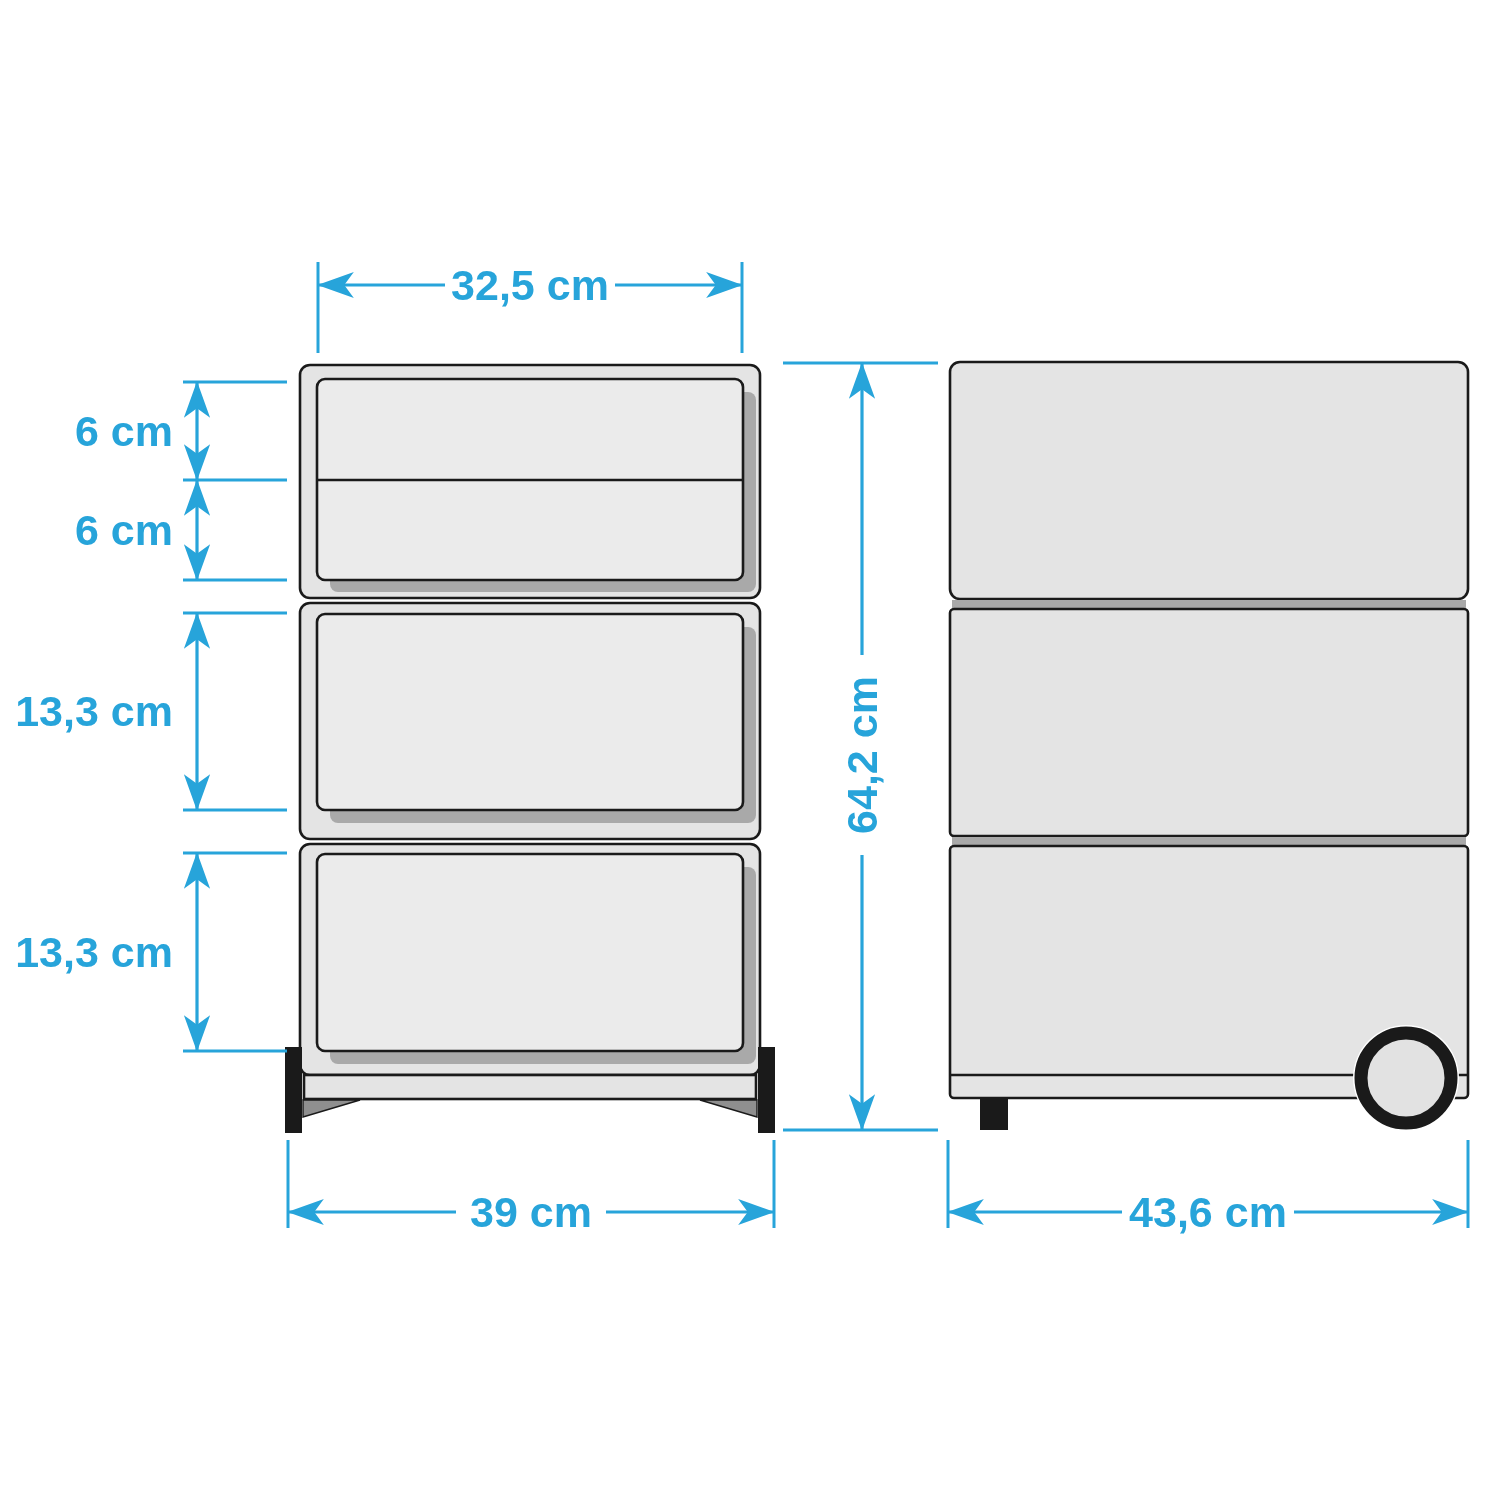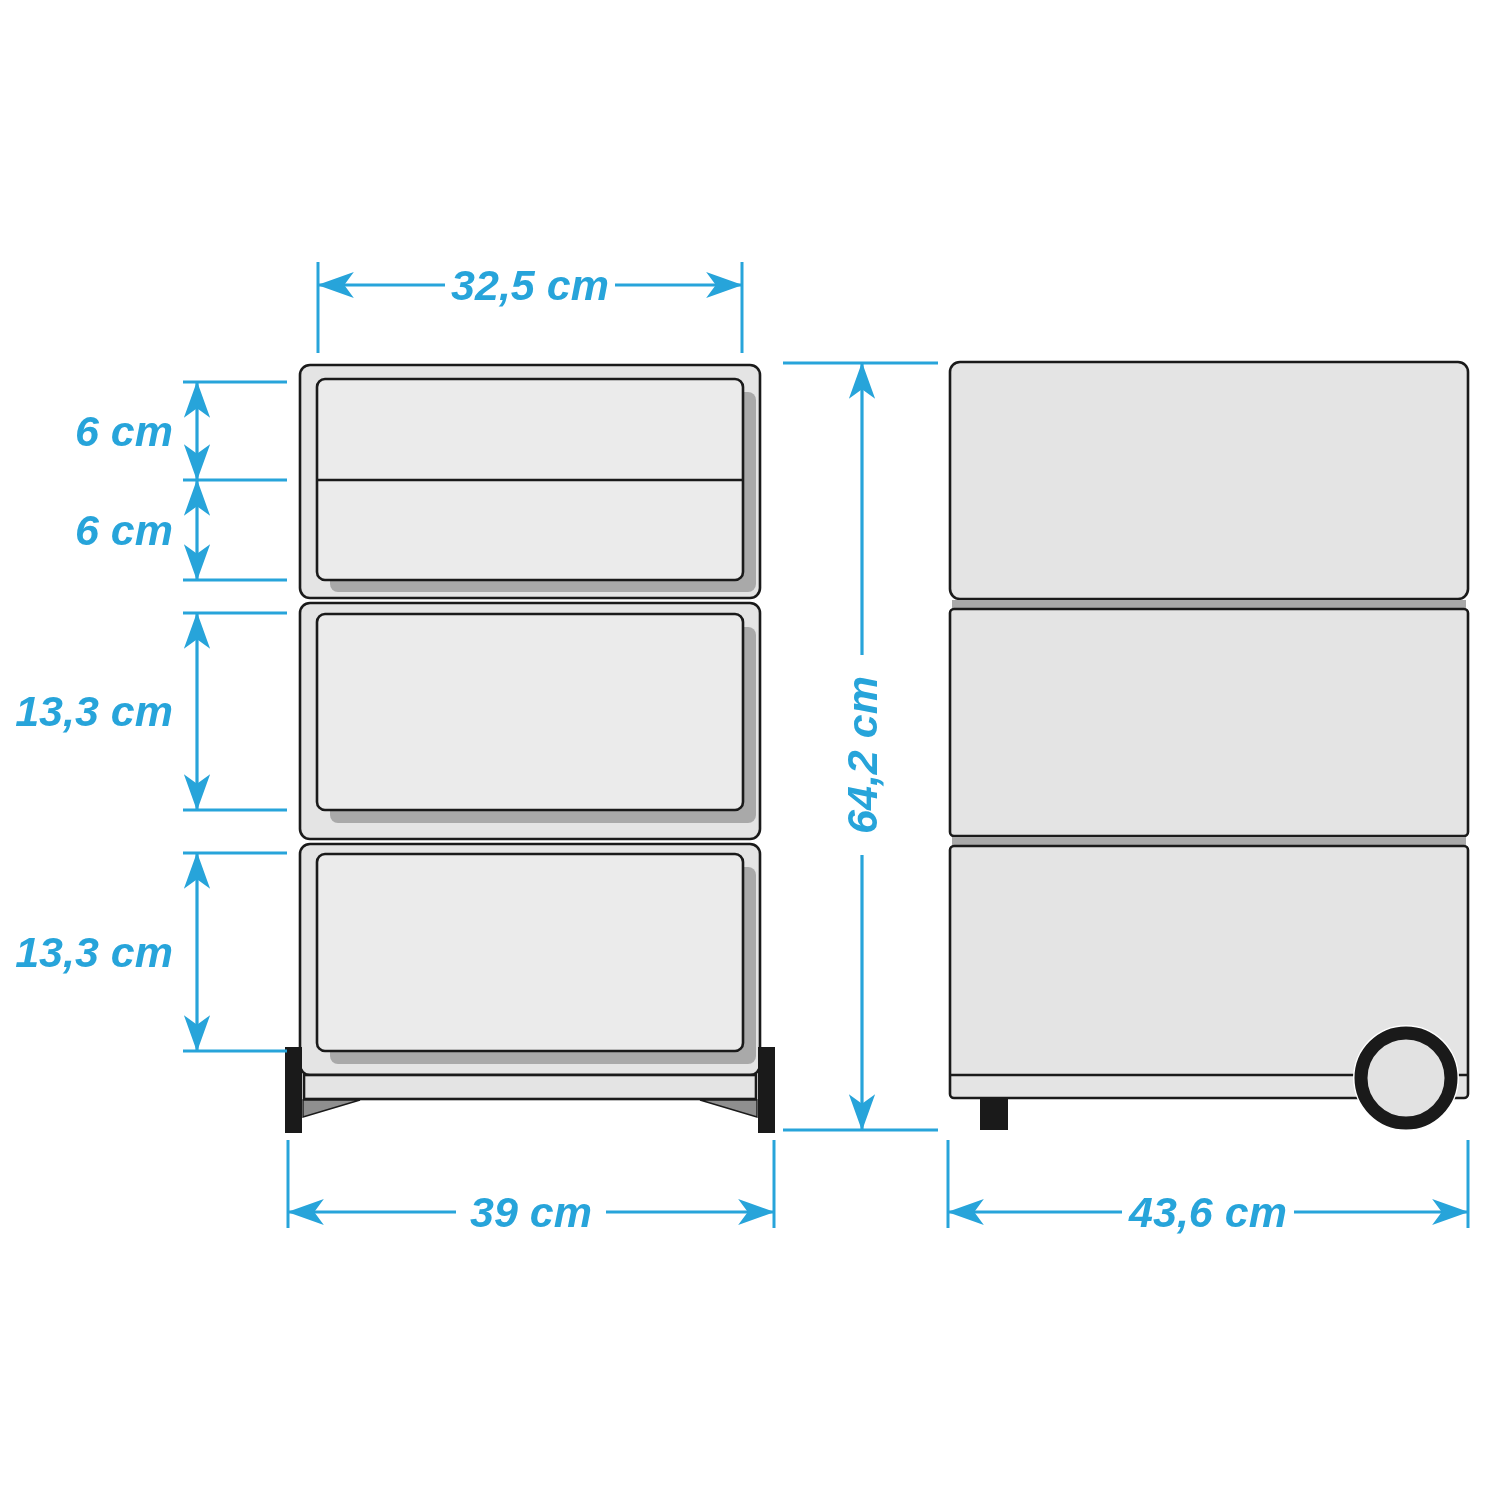--- a/index.html
+++ b/index.html
@@ -6,21 +6,20 @@
     margin: 0;
     padding: 0;
     background: #ffffff;
   }
   .stage {
     width: 1500px;
     height: 1500px;
     position: relative;
     background: var(--background, #ffffff);
     font-family: "Liberation Sans", sans-serif;
-    font-style: italic;
   }
   svg { display: block; }
 
   
   .body-shape   { fill: var(--body, #e4e4e4); stroke: var(--outline, #1a1a1a); stroke-width: 2.6; }
   .face-shape   { fill: var(--drawer-face, #ebebeb); stroke: var(--outline, #1a1a1a); stroke-width: 2.6; }
   .shadow-shape { fill: var(--shadow, #a9a9a9); stroke: none; }
   .divider-line { stroke: var(--outline, #1a1a1a); stroke-width: 2.6; }
   .band-shape   { fill: var(--shadow, #a9a9a9); stroke: none; }
   .foot-shape   { fill: var(--outline, #111111); stroke: none; }

